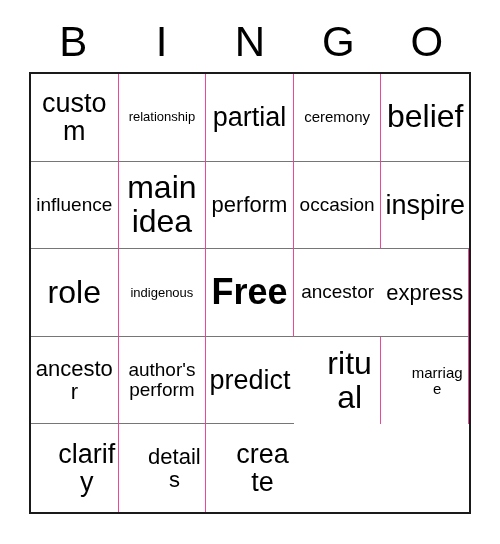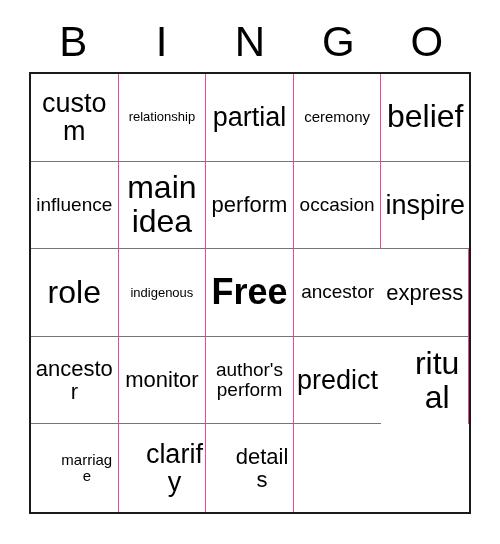--- a/index.html
+++ b/index.html
@@ -150,36 +150,36 @@
       <div class="cell col-last">
         <span class="cell-text sz-xs">ancestor</span>
       </div>
       <div class="cell">
         <span class="cell-text sz-sm">express</span>
       </div>
       <div class="cell">
         <span class="cell-text sz-sm">ancestor</span>
       </div>
       <div class="cell">
-        <span class="cell-text sz-sm">monitor</span>
-      </div>
-      <div class="cell">
         <span class="cell-text sz-xs">author's
 perform</span>
       </div>
       <div class="cell col-last">
         <span class="cell-text sz-md">predict</span>
       </div>
       <div class="cell row-last">
         <span class="cell-text sz-lg">ritual</span>
       </div>
       <div class="cell row-last">
         <span class="cell-text sz-xxs">marriage</span>
       </div>
       <div class="cell row-last">
         <span class="cell-text sz-md">clarify</span>
       </div>
       <div class="cell row-last">
         <span class="cell-text sz-sm">details</span>
       </div>
+      <div class="cell col-last row-last">
+        <span class="cell-text sz-md">create</span>
+      </div>
     </div>
 
 </div>
 
 </body></html>

